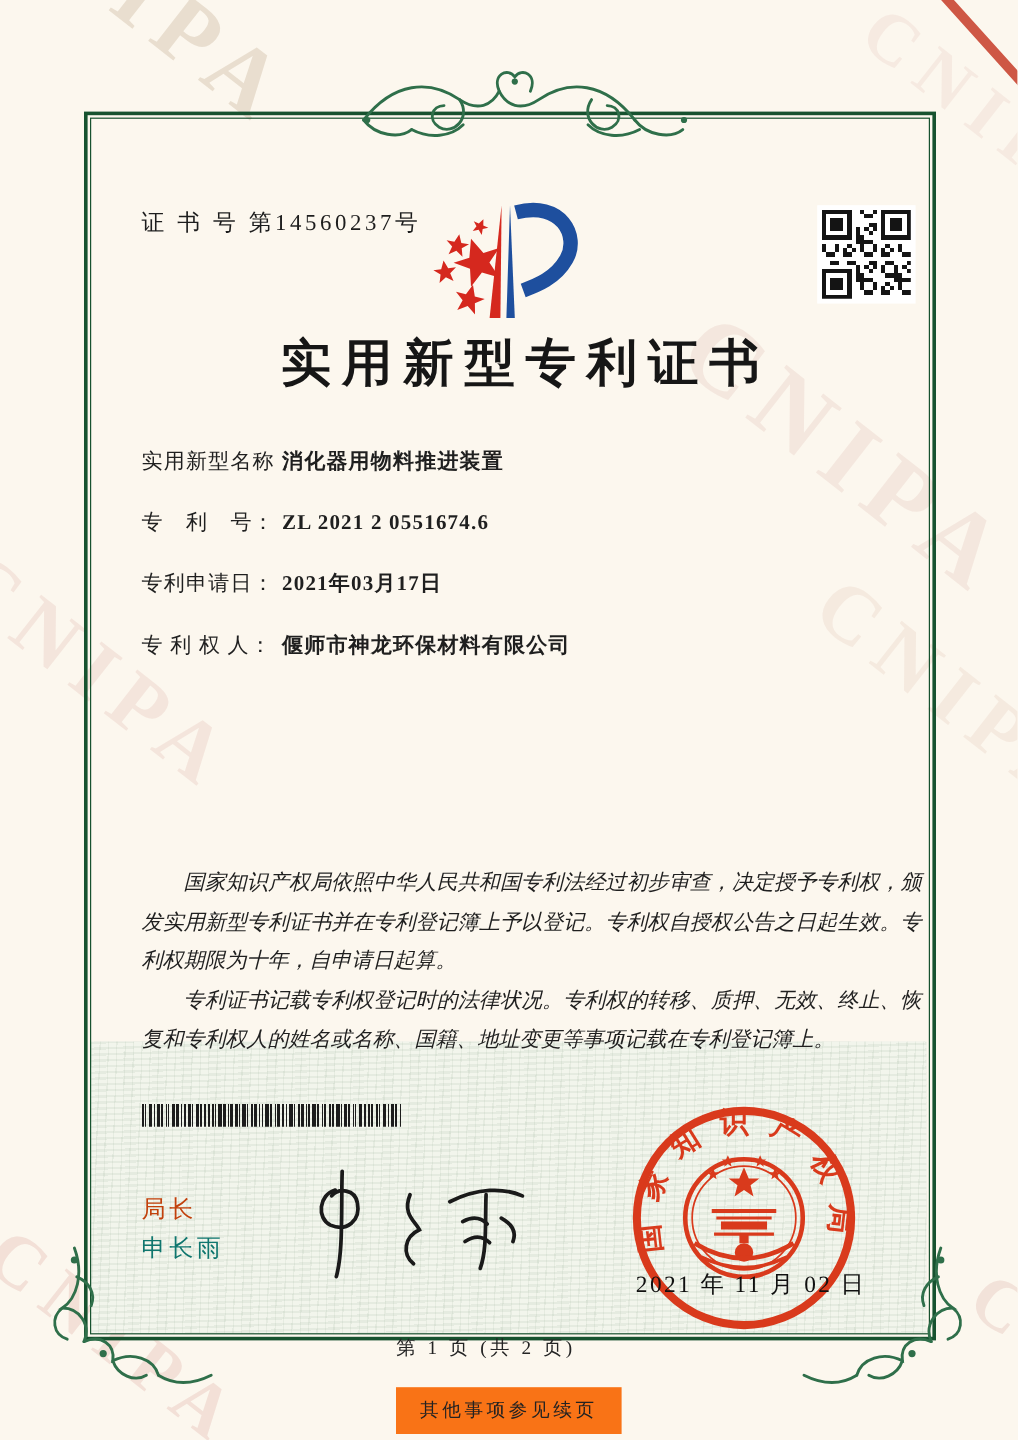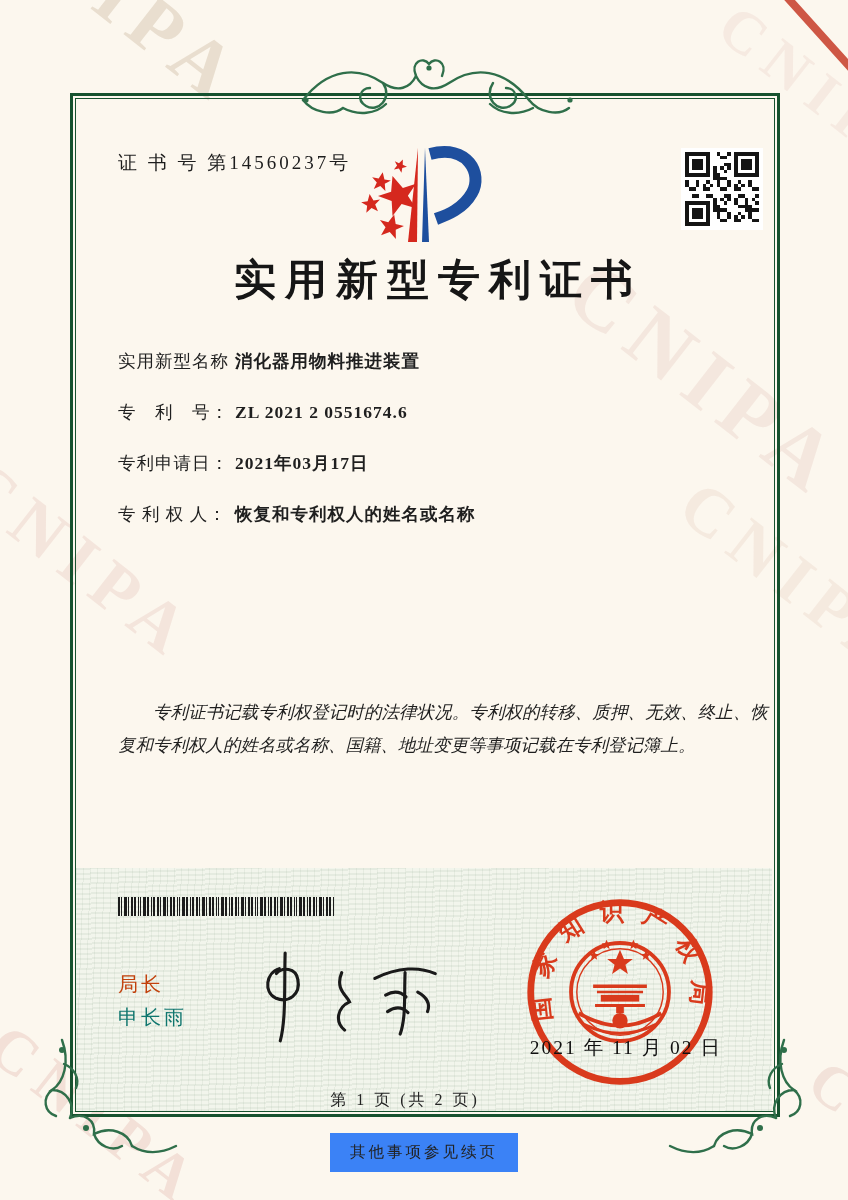--- a/index.html
+++ b/index.html
@@ -30,21 +30,21 @@
   .flourish-bl{left:38px;top:1034px;}
   .flourish-br{left:668px;top:1034px;transform:scaleX(-1);}
   
   .wavy{position:absolute;left:76px;top:868px;width:696px;height:243px;
       background-color:#eef1e8;
       background-image:
         repeating-linear-gradient(92deg, rgba(120,150,120,.10) 0 1px, rgba(0,0,0,0) 1px 7px),
         repeating-linear-gradient(178deg, #e5ebe0 0 2px, #f2f5ec 2px 5px);
       z-index:0;}
   
-  .content{position:absolute;inset:0;z-index:3;}
+  .content{position:absolute;inset:0;z-index:3;margin-top:23px;}
   .cert-no{position:absolute;left:118px;top:150px;font-size:19px;letter-spacing:3px;color:#1d1d1d;}
   .logo{position:absolute;left:348px;top:134px;}
   .qr{position:absolute;left:681px;top:148px;width:74px;height:74px;background:#fff;padding:4px;}
   .qr svg{display:block;width:74px;height:74px;}
   .qr rect{fill:#141414;}
   .title{position:absolute;left:86px;top:252px;width:704px;text-align:center;
       font-size:42px;font-weight:bold;letter-spacing:9px;color:#161616;}
   .fields{position:absolute;left:118px;top:349px;width:650px;}
   .row{position:relative;height:51px;font-size:17.5px;color:#1f1f1f;white-space:nowrap;}
   .row .lbl{display:inline-block;width:117px;letter-spacing:1px;}
@@ -61,21 +61,21 @@
   .sig-title{position:absolute;left:118px;top:971px;font-size:20px;letter-spacing:3px;
       font-family:"Liberation Sans","DejaVu Sans",sans-serif;color:#c2410c;}
   .sig-name{position:absolute;left:118px;top:1004px;font-size:20px;letter-spacing:3px;
       font-family:"Liberation Sans","DejaVu Sans",sans-serif;color:#0f766e;}
   .sig-hand{position:absolute;left:252px;top:946px;}
   .seal{position:absolute;left:524px;top:896px;width:192px;height:192px;z-index:4;}
   .seal-date{position:absolute;left:518px;top:1034px;width:204px;text-align:right;
       font-size:19.5px;letter-spacing:2px;color:#101010;z-index:5;}
   .page-info{position:absolute;left:70px;top:1090px;width:670px;text-align:center;
       font-size:16px;letter-spacing:3px;color:#242424;z-index:5;font-family:Liberation Serif, serif;}
-  .note-box{position:absolute;left:330px;top:1133px;background:#3b82f6;
+  .note-box{position:absolute;left:330px;top:1133px;background:#f97316;
       padding:9px 20px;font-size:15.5px;letter-spacing:3px;color:#222;z-index:5;}
   .green-stroke{stroke:#2f6f4a;fill:none;stroke-width:2.4;stroke-linecap:round;}
   .green-fill{fill:#2f6f4a;}
 </style>
 </head>
 <body>
 
 <div class="page">
 
   <div class="wm wm1">CNIPA</div>
@@ -353,25 +353,26 @@
       <div class="row">
         <span class="lbl">实用新型名称：</span><span class="val">消化器用物料推进装置</span>
       </div>
       <div class="row">
         <span class="lbl">专　利　号：</span><span class="val">ZL 2021 2 0551674.6</span>
       </div>
       <div class="row">
         <span class="lbl">专利申请日：</span><span class="val">2021年03月17日</span>
       </div>
       <div class="row">
-        <span class="lbl">专 利 权 人：</span><span class="val">恢复和专利权人的姓名或名称</span>
+        <span class="lbl">专 利 权 人：</span><span class="val">偃师市神龙环保材料有限公司</span>
       </div>
     </div>
 
     <div class="body-text">
+      <p>国家知识产权局依照中华人民共和国专利法经过初步审查，决定授予专利权，颁发实用新型专利证书并在专利登记簿上予以登记。专利权自授权公告之日起生效。专利权期限为十年，自申请日起算。</p>
       <p>专利证书记载专利权登记时的法律状况。专利权的转移、质押、无效、终止、恢复和专利权人的姓名或名称、国籍、地址变更等事项记载在专利登记簿上。</p>
     </div>
 
     <svg class="barcode" id="barcode-svg" viewBox="0 0 220 19" preserveAspectRatio="none" shape-rendering="crispEdges">
         <rect x="0" y="0" width="2" height="19"></rect>
         <rect x="3" y="0" width="1" height="19"></rect>
         <rect x="6" y="0" width="3" height="19"></rect>
         <rect x="10" y="0" width="1" height="19"></rect>
         <rect x="13" y="0" width="2" height="19"></rect>
         <rect x="16" y="0" width="2" height="19"></rect>

